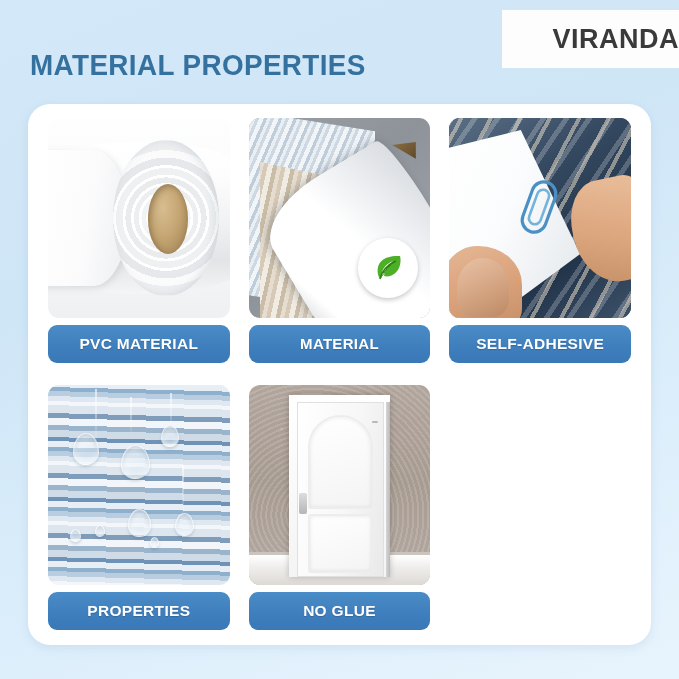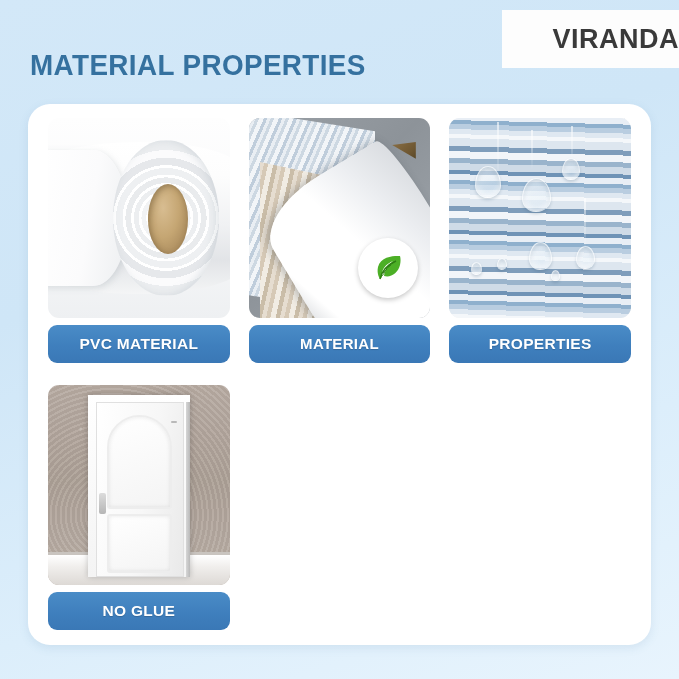--- a/index.html
+++ b/index.html
@@ -268,20 +268,33 @@
             </svg>
           </div>
         </div>
         <div class="label two-line">
           <div>
             <span>MATERIAL</span>
           </div>
         </div>
       </div>
 
+      <div class="cell">
+        <div class="thumb c3">
+          <div class="marble"></div>
+          <div class="peel"></div>
+          <svg class="clip" viewBox="0 0 30 58">
+            <rect x="3" y="3" width="24" height="52" rx="12" fill="none" stroke="#4a90c4" stroke-width="3.2"></rect>
+            <rect x="9" y="11" width="12" height="36" rx="6" fill="none" stroke="#74b4dc" stroke-width="2.6"></rect>
+          </svg>
+          <div class="hand-l"></div>
+          <div class="hand-r"></div>
+        </div>
+        <div class="label">SELF-ADHESIVE</div>
+      </div>
 
       <div class="cell">
         <div class="thumb">
           <div class="wood"></div>
           <div class="trail" style="left:26%;top:2%;height:28%"></div>
           <div class="trail" style="left:45%;top:6%;height:20%"></div>
           <div class="trail" style="left:67%;top:4%;height:18%"></div>
           <div class="drop" style="left:14%;top:24%;width:24px;height:30px"></div>
           <div class="drop" style="left:40%;top:30%;width:27px;height:32px"></div>
           <div class="drop" style="left:62%;top:20%;width:16px;height:20px"></div>

